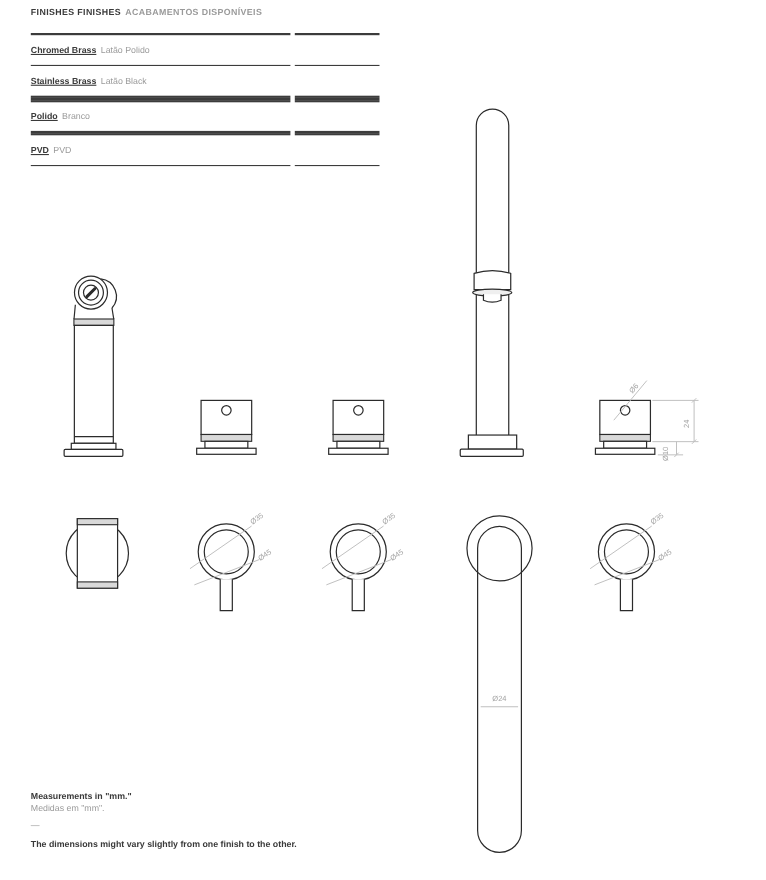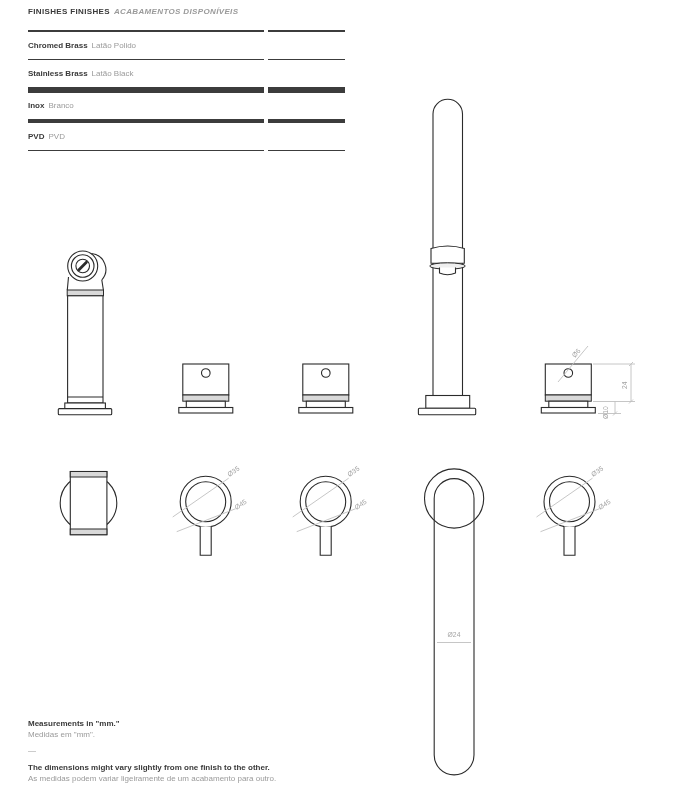--- a/index.html
+++ b/index.html
@@ -2,30 +2,30 @@
 <html><head>
 <meta charset="utf-8">
 <style>
   html,body{margin:0;padding:0;}
   body{width:696px;height:800px;background:#ffffff;position:relative;overflow:hidden;
        font-family:"Liberation Sans",sans-serif;-webkit-font-smoothing:antialiased;}
   .abs{position:absolute;}
 
   
   .fin-header{left:28px;top:7px;font-size:8px;font-weight:bold;letter-spacing:.35px;color:#3a3a3a;white-space:nowrap;}
-  .fin-header .pt{color:#9a9a9a;font-weight:bold;margin-left:4px;font-style:italic;}
+  .fin-header .pt{color:#9a9a9a;font-weight:bold;margin-left:4px;}
 
   
   .fin-table{left:28px;top:30px;width:317px;}
   .rule{display:flex;height:2px;align-items:center;}
   .rule i{display:block;height:1.6px;background:#3c3c3c;}
   .rule .s1{width:236px;margin-right:4px;}
   .rule .s2{width:77px;}
   .fin-row{height:26.4px;display:flex;align-items:center;font-size:8px;white-space:nowrap;}
-  .fin-row b{color:#3a3a3a;font-weight:bold;}
+  .fin-row b{color:#3a3a3a;font-weight:bold;text-decoration:underline;}
   .fin-row .pt{color:#9a9a9a;margin-left:4px;}
 
   
   .footer{left:28px;top:718px;font-size:8px;line-height:11px;color:#9a9a9a;}
   .footer b{color:#3a3a3a;font-weight:bold;display:block;}
   .footer .row{display:block;}
   .footer .dash{margin:5px 0 6px 0;display:block;}
 
   
   svg text{font-family:"Liberation Sans",sans-serif;}
@@ -67,21 +67,21 @@
     </div>
   <div class="rule">
       <i class="s1"></i>
       <i class="s2"></i>
     </div>
   <div class="rule">
       <i class="s1"></i>
       <i class="s2"></i>
     </div>
   <div class="fin-row">
-      <b>Inox</b>
+      <b>Polido</b>
       <span class="pt">Branco</span>
     </div>
   <div class="rule">
       <i class="s1"></i>
       <i class="s2"></i>
     </div>
   <div class="rule">
       <i class="s1"></i>
       <i class="s2"></i>
     </div>
@@ -195,14 +195,13 @@
     <line class="dim" x1="540.5" y1="531.7" x2="599.5" y2="508.7"></line>
     <text class="dimtxt" transform="translate(600.3,510) rotate(-33)">Ø45</text>
   </g>
 </svg>
 
 <div class="abs footer">
   <b>Measurements in "mm."</b>
   <span class="row">Medidas em "mm".</span>
   <span class="dash">—</span>
   <b>The dimensions might vary slightly from one finish to the other.</b>
-  <span class="row">As medidas podem variar ligeiramente de um acabamento para outro.</span>
 </div>
 
 </body></html>

